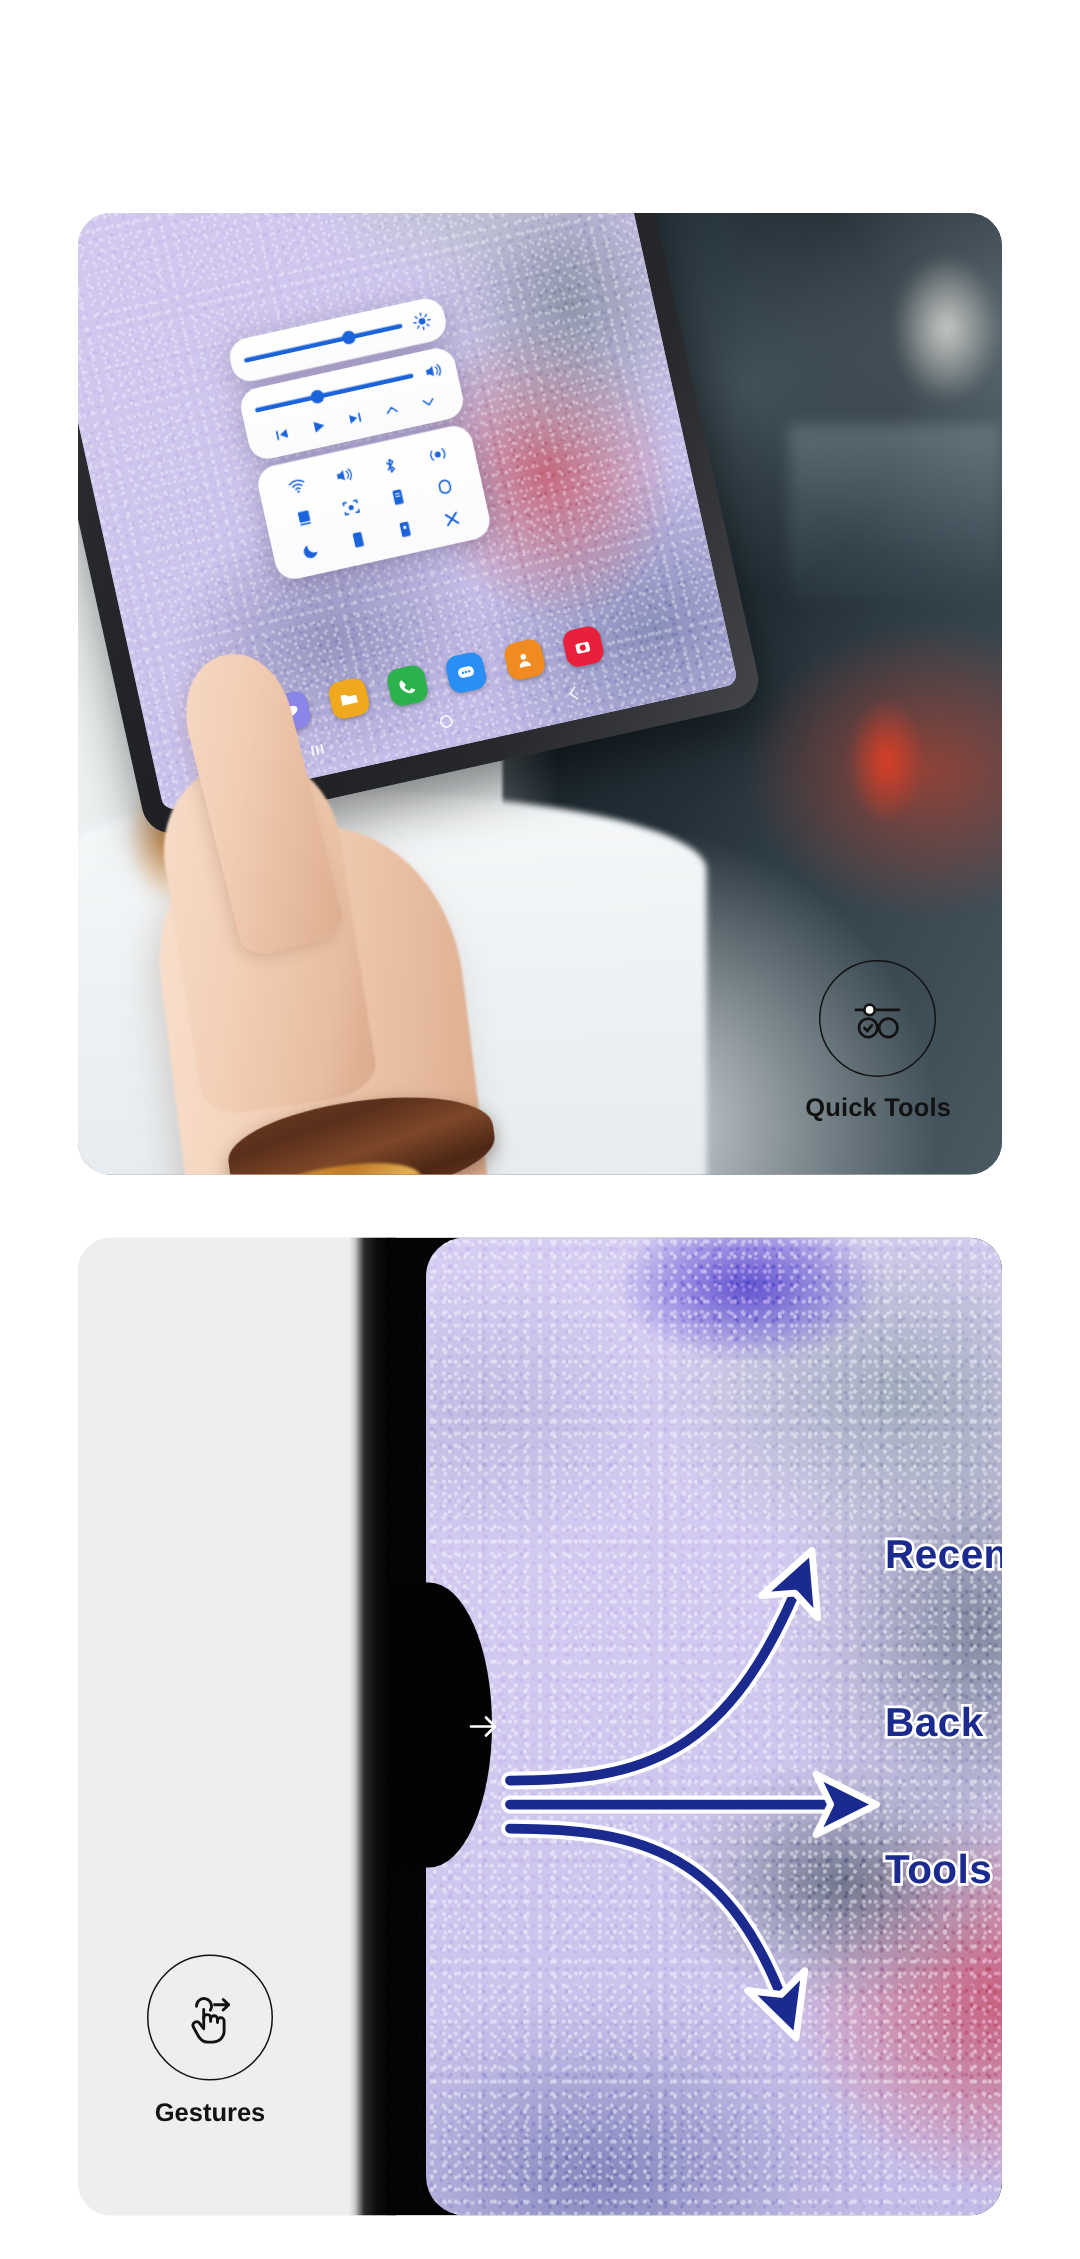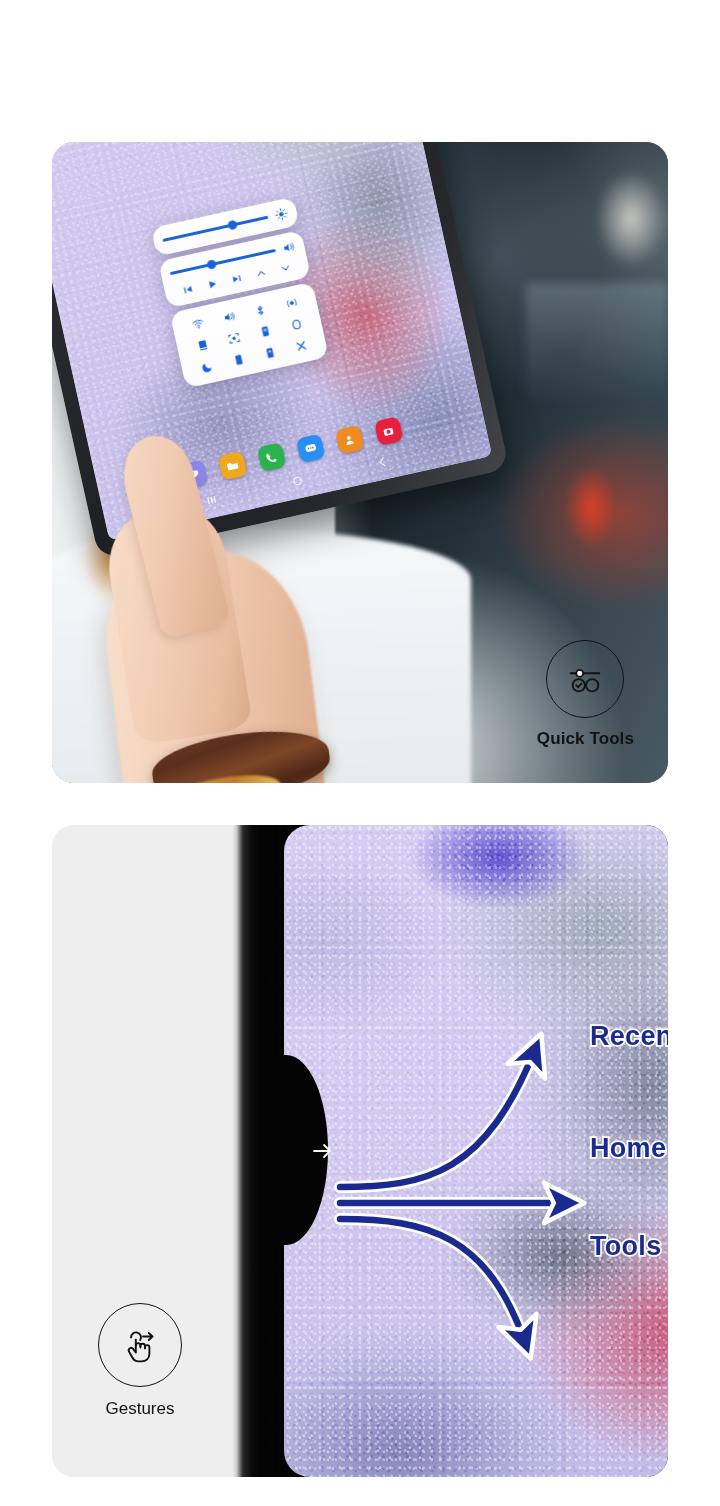--- a/index.html
+++ b/index.html
@@ -264,21 +264,21 @@
   }
   .badge2 {
     position:absolute; left:46px; bottom:58px;
     display:flex; flex-direction:column; align-items:center; gap:12px;
   }
   .badge2-circle {
     width:84px; height:84px; border-radius:50%;
     border:1.6px solid #121212;
     display:flex; align-items:center; justify-content:center;
   }
-  .badge2-label { font-size:17px; font-weight:400; color:#121212; }
+  .badge2-label { font-size:17px; font-weight:700; color:#121212; }
 </style>
 </head>
 <body>
 
 <div class="page">
 
   <div class="card1">
 
     <div class="c1-bg">
       <div class="c1-bg-base"></div>
@@ -550,21 +550,21 @@
             <path d="M82 378 L 312 378" fill="none" stroke="#1b2a8f" stroke-width="6.5" stroke-linecap="round" marker-end="url(#ah)"></path>
           </g>
 
           <g>
             <path d="M82 394 C 170 394, 230 410, 268 520" fill="none" stroke="#ffffff" stroke-width="12" stroke-linecap="round"></path>
             <path d="M82 394 C 170 394, 230 410, 268 520" fill="none" stroke="#1b2a8f" stroke-width="6.5" stroke-linecap="round" marker-end="url(#ah)"></path>
           </g>
         </svg>
 
         <div class="g-label" style="left:332px; top:196px;">Recent</div>
-        <div class="g-label" style="left:332px; top:308px;">Home</div>
+        <div class="g-label" style="left:332px; top:308px;">Back</div>
         <div class="g-label" style="left:332px; top:406px;">Tools</div>
       </div>
     </div>
 
     <div class="badge2">
       <div class="badge2-circle">
         <svg width="52" height="52" viewBox="0 0 52 52">
           <g fill="none" stroke="#121212" stroke-width="1.9" stroke-linecap="round" stroke-linejoin="round">
             <path d="M17 18.5a5 5 0 119.2 2.6"></path>
             <path d="M29 17.5h9.5M34.8 14l3.7 3.5-3.7 3.5"></path>

